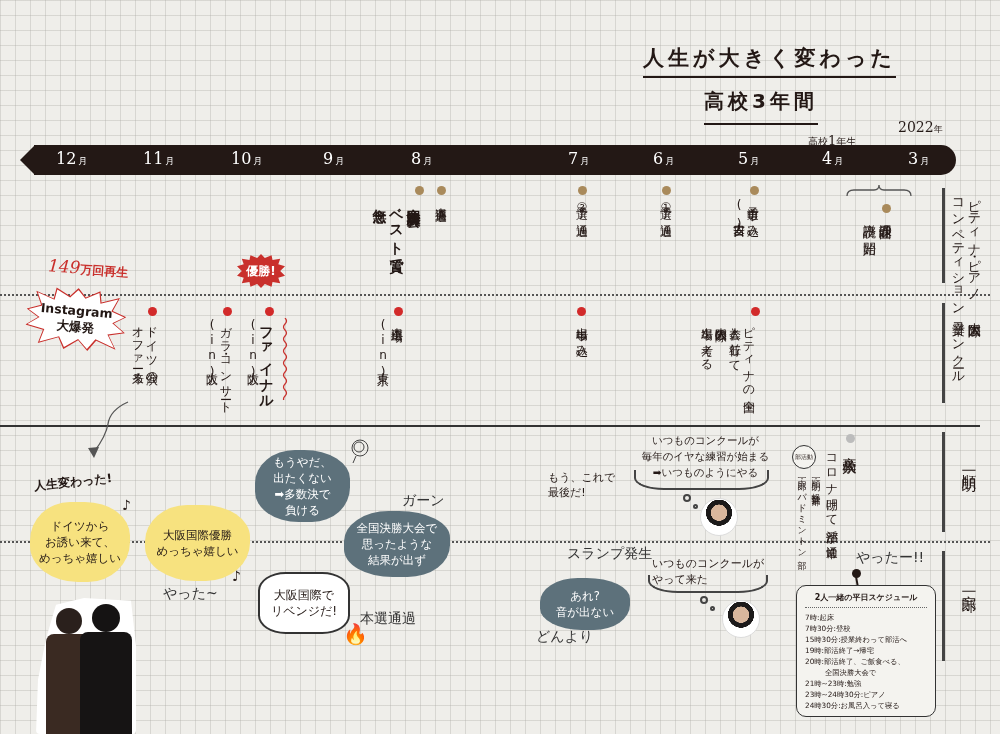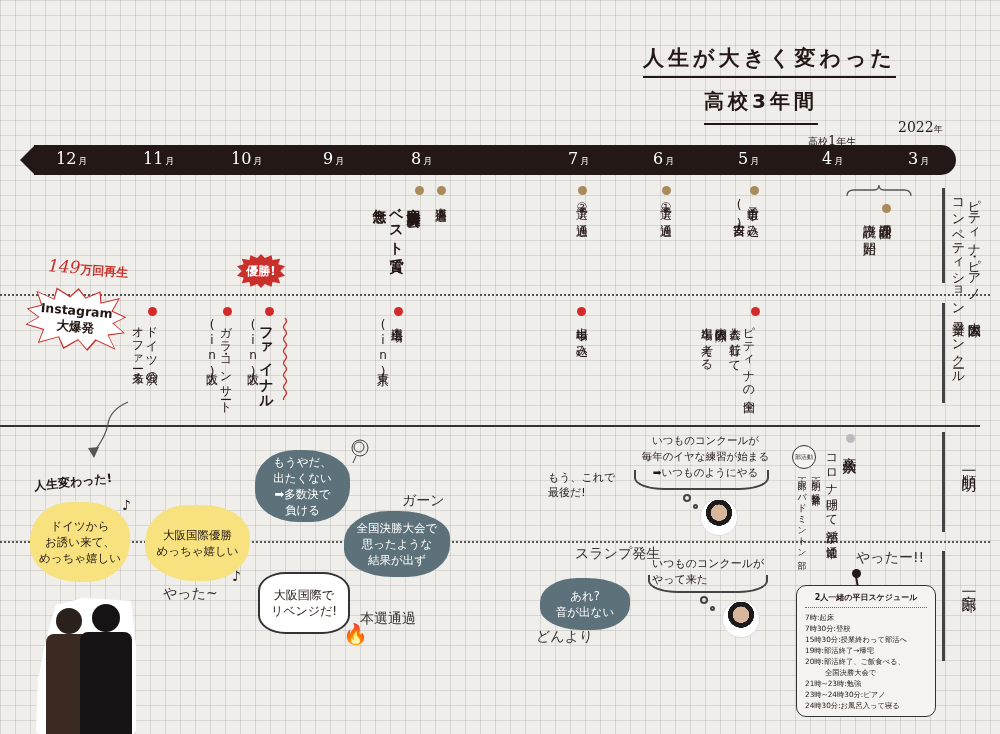--- a/index.html
+++ b/index.html
@@ -195,21 +195,21 @@
 <div class="abs" style="left:343px; top:622px; font-size:20px;">🔥</div>
 
 <div class="abs" style="left:548px; top:470px; font-size:11px; line-height:15px;"><span>もう、これで</span><br><span>最後だ!</span></div>
 
 <div class="abs" style="left:638px; top:432px; font-size:10.5px; line-height:16px; text-align:center; width:135px;"><span>いつものコンクールが</span><br><span>毎年のイヤな練習が始まる</span><br><span>➡いつものようにやる</span></div>
 <div class="abs thought" style="left:634px; top:470px; width:135px; height:20px;"></div>
 <div class="abs circle-s" style="left:683px; top:494px; width:8px; height:8px;"></div>
 <div class="abs circle-s" style="left:693px; top:504px; width:5px; height:5px;"></div>
 <div class="abs avatar" style="left:700px; top:498px; width:38px; height:38px;"></div>
 
-<div class="abs hand" style="left:567px; top:545px;margin-left:8px;">スランプ発生</div>
+<div class="abs hand" style="left:567px; top:545px;">スランプ発生</div>
 <div class="abs cloud slate" style="left:540px; top:578px; width:90px; height:52px;">
     <span><span>あれ?</span><br><span>音が出ない</span></span>
   </div>
 <div class="abs hand" style="left:536px; top:628px;">どんより</div>
 
 <div class="abs" style="left:652px; top:556px; font-size:11px; line-height:16px;"><span>いつものコンクールが</span><br><span>やって来た</span></div>
 <div class="abs thought" style="left:648px; top:575px; width:120px; height:18px;"></div>
 <div class="abs circle-s" style="left:700px; top:596px; width:8px; height:8px;"></div>
 <div class="abs circle-s" style="left:710px; top:606px; width:5px; height:5px;"></div>
 <div class="abs avatar" style="left:722px; top:600px; width:38px; height:38px;"></div>

